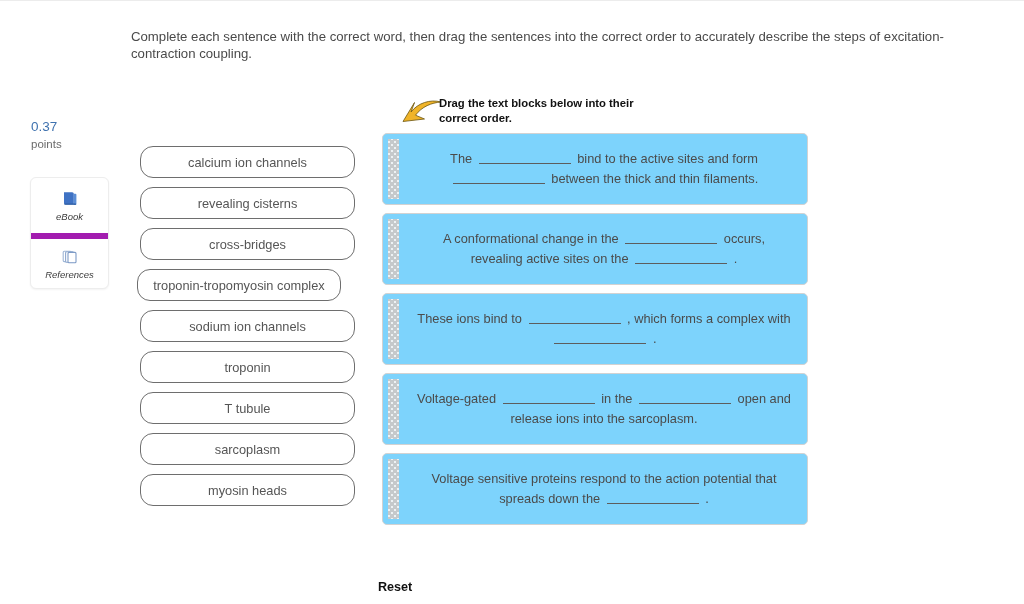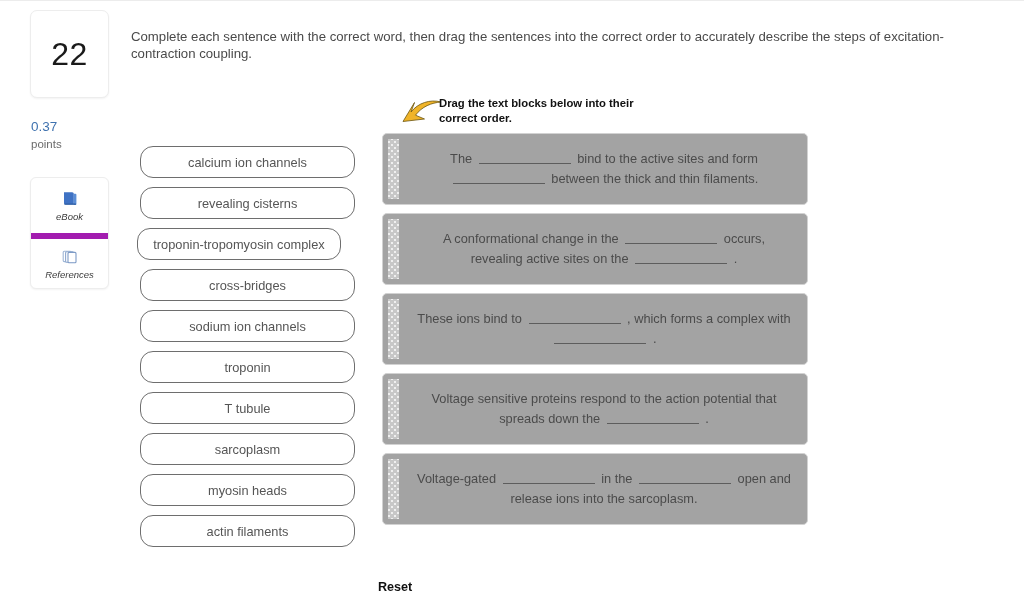--- a/index.html
+++ b/index.html
@@ -117,21 +117,21 @@
   
   #sentences {
     position: absolute;
     left: 382px; top: 132px;
     width: 426px;
   }
   .sent-block {
     position: relative;
     border: 1px solid #d2d2d2;
     border-radius: 5px;
-    background: #a3a3a3;
+    background: #7dd3fc;
     margin-bottom: 8px;
     padding: 14px 16px 14px 34px;
     min-height: 72px;
     display: flex; align-items: center; justify-content: center;
     cursor: grab;
     user-select: none;
   }
   .grip {
     position: absolute;
     left: 5px; top: 5px; bottom: 5px;
@@ -173,23 +173,20 @@
     font-family: "Liberation Sans", sans-serif;
   }
 </style>
 </head>
 <body>
 
 <div id="page">
 
   <div id="left-rail">
 
-    <div class="qnum-card">
-      <span class="qnum">22</span>
-    </div>
 
     <div class="points-wrap">
       <span class="points-value">0.37</span>
       <span class="points-label">points</span>
     </div>
 
     <div class="tools-card">
       <div class="tool-item">
         <span class="tool-icon">
           <svg viewBox="0 0 18 18" width="18" height="18" aria-hidden="true">
@@ -212,28 +209,27 @@
         <span class="tool-label">References</span>
       </div>
     </div>
   </div>
 
   <div id="stem">Complete each sentence with the correct word, then drag the sentences into the correct order to accurately describe the steps of excitation-contraction coupling.</div>
 
   <div id="wordbank">
       <div class="word-chip">calcium ion channels</div>
       <div class="word-chip">revealing cisterns</div>
+      <div class="word-chip">cross-bridges</div>
       <div class="word-chip wide">troponin-tropomyosin complex</div>
-      <div class="word-chip">cross-bridges</div>
       <div class="word-chip">sodium ion channels</div>
       <div class="word-chip">troponin</div>
       <div class="word-chip">T tubule</div>
       <div class="word-chip">sarcoplasm</div>
       <div class="word-chip">myosin heads</div>
-      <div class="word-chip">actin filaments</div>
     </div>
 
   <div id="hint-arrow">
     <svg viewBox="0 0 44 34" width="44" height="34" aria-hidden="true">
       <path d="M41 7 C 30 4, 18 8, 11 17 L 14.5 7.5 L 3 26.5 L 24.5 24 L 15.5 20.2 C 22 11.5, 31.5 7.8, 41 7 Z" fill="#f0b429" stroke="#6b5510" stroke-width="0.8" stroke-linejoin="round"></path>
     </svg>
   </div>
   <div id="drag-hint">Drag the text blocks below into their correct order.</div>
 
   <div id="sentences">
@@ -244,23 +240,23 @@
       <div class="sent-block">
         <div class="grip"></div>
         <div class="sent-text"><span>A conformational change in the </span><span class="blank"></span><span> occurs, revealing active sites on the </span><span class="blank"></span><span> .</span></div>
       </div>
       <div class="sent-block">
         <div class="grip"></div>
         <div class="sent-text"><span>These ions bind to </span><span class="blank"></span><span> , which forms a complex with </span><span class="blank"></span><span> .</span></div>
       </div>
       <div class="sent-block">
         <div class="grip"></div>
+        <div class="sent-text"><span>Voltage-gated </span><span class="blank"></span><span> in the </span><span class="blank"></span><span> open and release ions into the sarcoplasm.</span></div>
+      </div>
+      <div class="sent-block">
+        <div class="grip"></div>
         <div class="sent-text"><span>Voltage sensitive proteins respond to the action potential that spreads down the </span><span class="blank"></span><span> .</span></div>
       </div>
-      <div class="sent-block">
-        <div class="grip"></div>
-        <div class="sent-text"><span>Voltage-gated </span><span class="blank"></span><span> in the </span><span class="blank"></span><span> open and release ions into the sarcoplasm.</span></div>
-      </div>
     </div>
 
   <button id="reset-btn">Reset</button>
 
 </div>
 
 </body></html>

